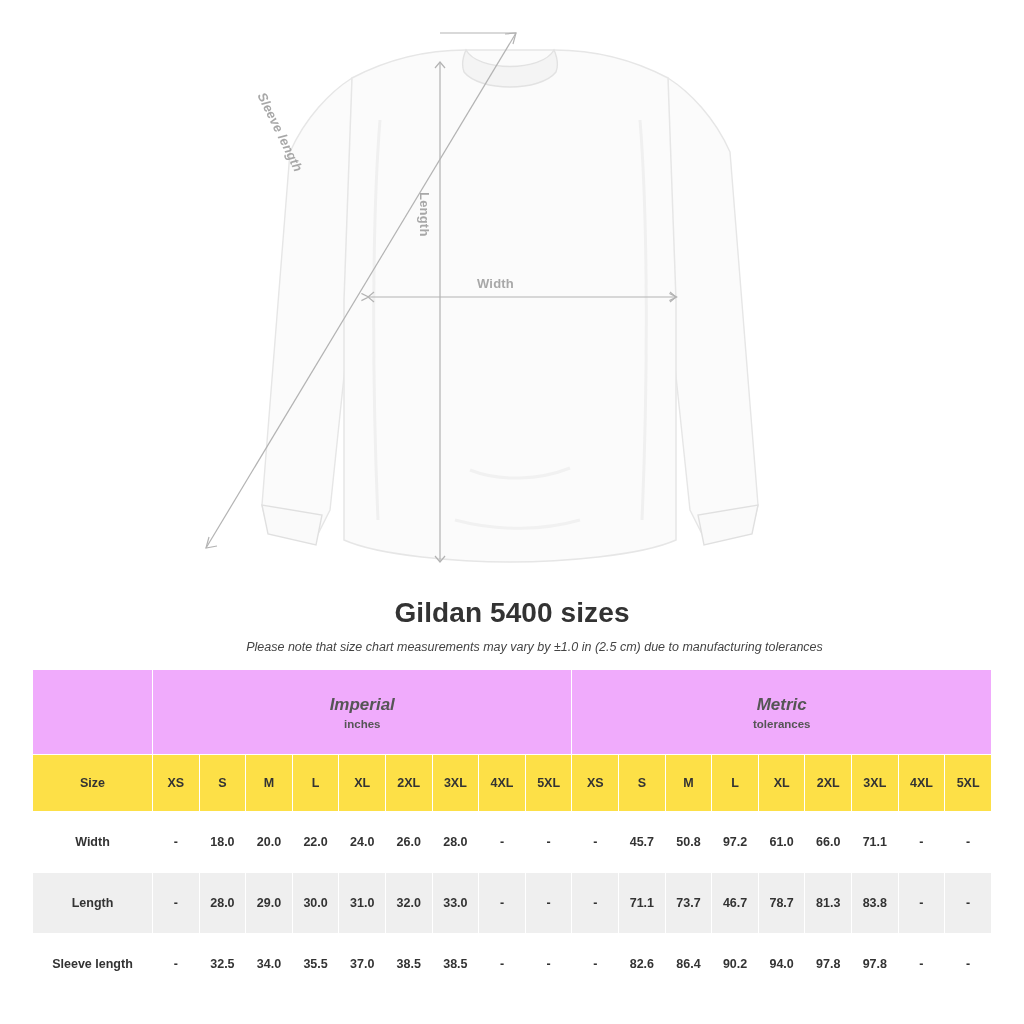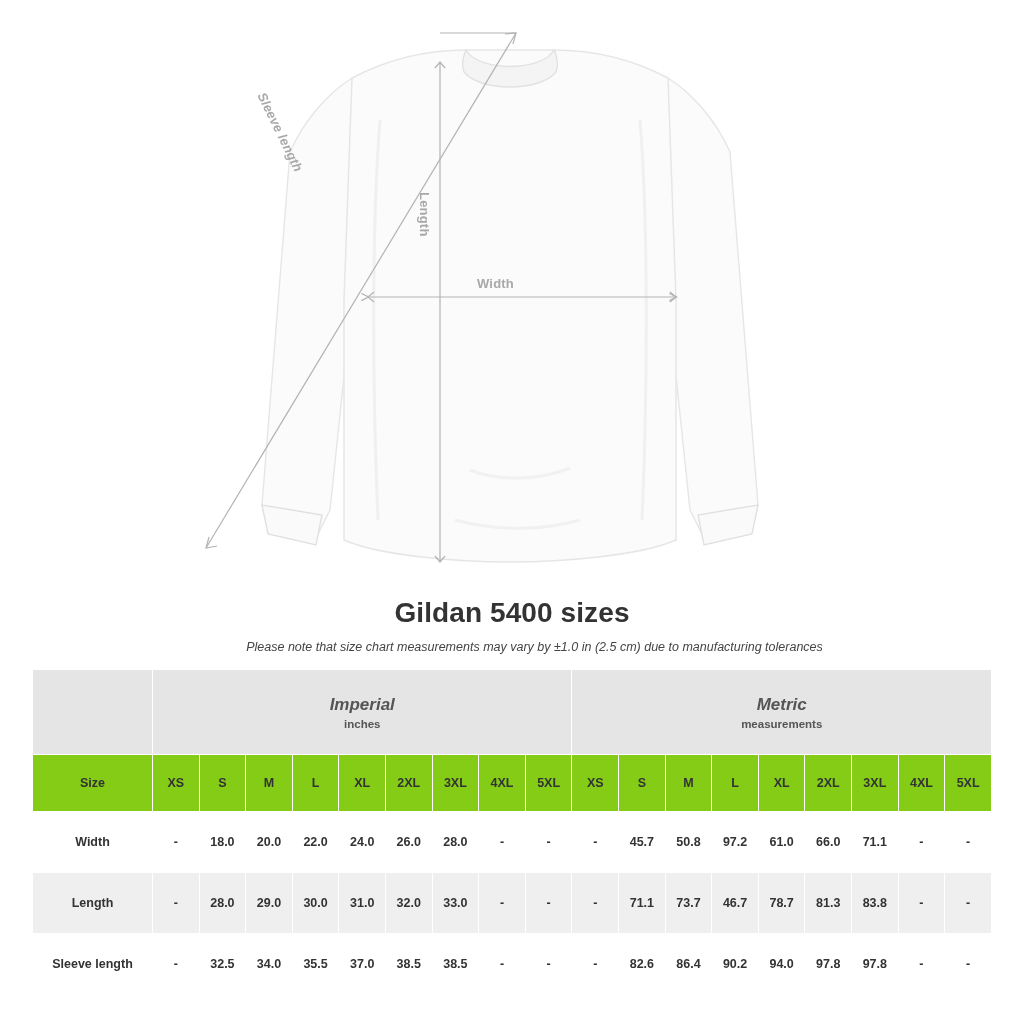--- a/index.html
+++ b/index.html
@@ -98,41 +98,41 @@
   table.size-chart td, table.size-chart th {
     border: 1px solid #ffffff;
     text-align: center;
     font-size: 12.5px;
     color: #333333;
     font-weight: bold;
     padding: 0;
   }
   .unit-row td {
     height: 84px;
-    background: #e5e5e5;
+    background: #f0abfc;
     vertical-align: middle;
   }
   .unit-name {
     font-size: 17px;
     font-style: italic;
     font-weight: bold;
     color: #555555;
     display: block;
     line-height: 1.25;
   }
   .unit-sub {
     font-size: 11.5px;
     font-weight: bold;
     color: #555555;
     display: block;
     margin-top: 3px;
   }
   .head-row td {
     height: 56px;
-    background: #84cc16;
+    background: #fde047;
     font-size: 12.5px;
     color: #333333;
     font-weight: bold;
   }
   .row-odd td {
     background: #ffffff;
   }
   .row-even td {
     background: #efefef;
   }
@@ -234,21 +234,21 @@
       <tbody>
 
         <tr class="unit-row">
           <td></td>
           <td colspan="9">
             <span class="unit-name">Imperial</span>
             <span class="unit-sub">inches</span>
           </td>
           <td colspan="9">
             <span class="unit-name">Metric</span>
-            <span class="unit-sub">measurements</span>
+            <span class="unit-sub">tolerances</span>
           </td>
         </tr>
 
         <tr class="head-row">
           <td>Size</td>
           <td>XS</td>
           <td>S</td>
           <td>M</td>
           <td>L</td>
           <td>XL</td>

